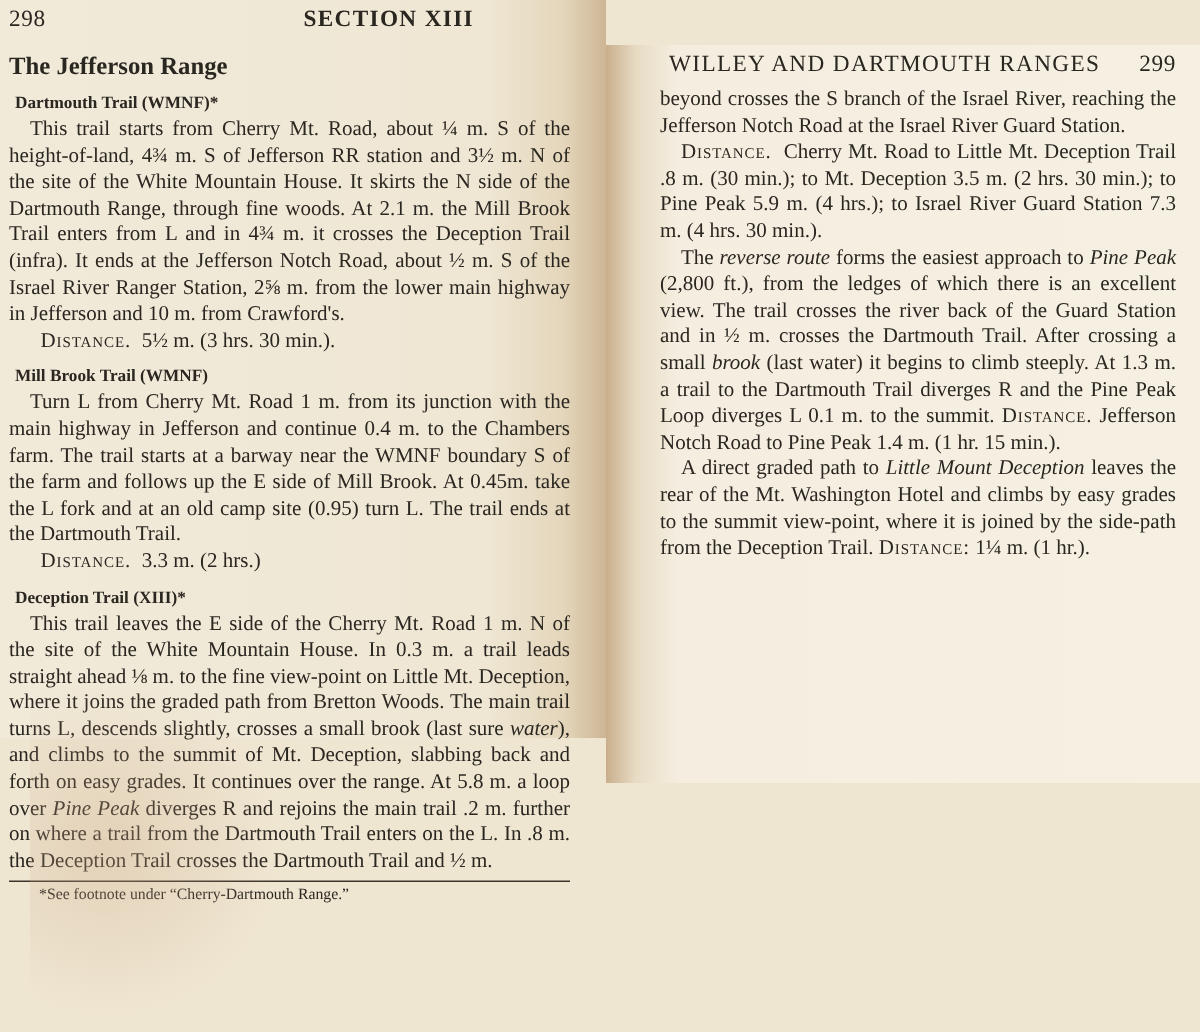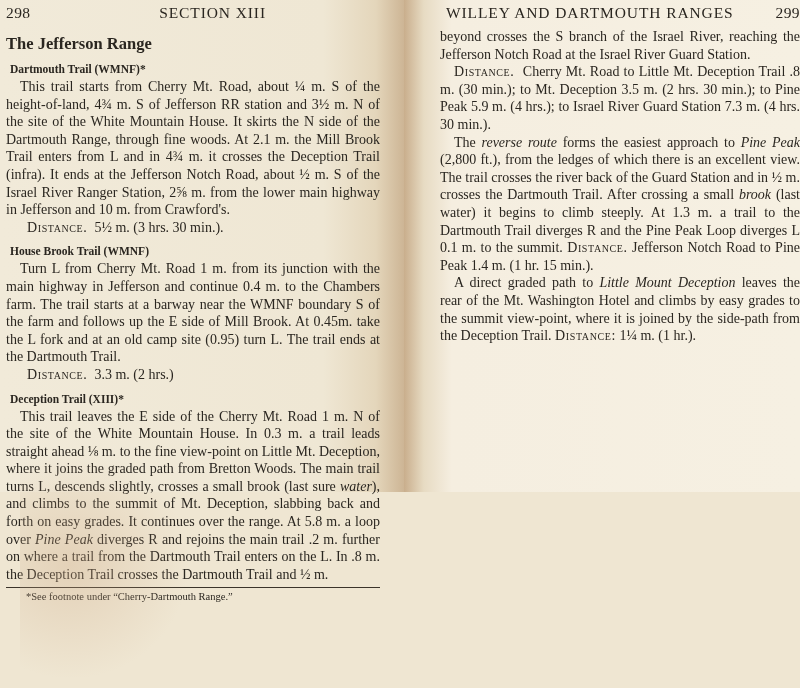--- a/index.html
+++ b/index.html
@@ -15,33 +15,34 @@
       position: relative; height: 492px; box-sizing: border-box;
     }
     .page-left {
       width: 404px;
       background: linear-gradient(to right, #f1ead9 0%, #efe7d4 80%, #e4d6bb 93%, #cdb595 100%);
       padding: 2px 24px 0 6px;
     }
     .page-right {
       width: 396px;
       background: linear-gradient(to right, #c9ae8c 0%, #e7dbc3 5%, #f5eee0 12%, #f6f0e2 100%);
-      padding: 2px 0 0 36px;
+      padding: 2px 16px 0 36px;
+      margin-top: 30px;
     }
     .stain {
       position: absolute; left: 20px; top: 450px; width: 170px; height: 230px;
       background: radial-gradient(ellipse at 30% 50%, rgba(205,170,135,0.35), rgba(0,0,0,0) 70%);
       pointer-events: none;
     }
     .running-head {
       display: flex; justify-content: space-between; align-items: baseline;
       font-size: 15.5px; letter-spacing: 0.4px; height: 22px; line-height: 22px;
     }
     .running-head .title { letter-spacing: 0.9px; }
-    .left-head .title { margin-right: 114px; }
+    .left-head .title { margin-right: 64px; font-weight: bold; }
     .right-head .title { margin-left: 6px; }
     h2 {
       font-size: 16.5px; font-weight: bold; margin: 10px 0 0 0; line-height: 20px;
     }
     .subhead {
       font-size: 11.5px; font-weight: bold; margin: 6px 0 0 4px; line-height: 18px;
     }
     p {
       margin: 0; font-size: 14px; line-height: 17.6px; text-align: justify;
     }
@@ -63,21 +64,21 @@
       <span>298</span>
       <span class="title">SECTION XIII</span>
     </div>
 
     <h2>The Jefferson Range</h2>
 
     <div class="subhead">Dartmouth Trail (WMNF)*</div>
     <p class="indent">This trail starts from Cherry Mt. Road, about ¼ m. S of the height-of-land, 4¾ m. S of Jefferson RR station and 3½ m. N of the site of the White Mountain House. It skirts the N side of the Dartmouth Range, through fine woods. At 2.1 m. the Mill Brook Trail enters from L and in 4¾ m. it crosses the Deception Trail (infra). It ends at the Jefferson Notch Road, about ½ m. S of the Israel River Ranger Station, 2⅝ m. from the lower main highway in Jefferson and 10 m. from Crawford's.</p>
     <p class="indent">&nbsp;&nbsp;<span class="sc">Distance.</span>&nbsp;&nbsp;<span>5½ m. (3 hrs. 30 min.).</span></p>
 
-    <div class="subhead">House Brook Trail (WMNF)</div>
+    <div class="subhead">Mill Brook Trail (WMNF)</div>
     <p class="indent">Turn L from Cherry Mt. Road 1 m. from its junction with the main highway in Jefferson and continue 0.4 m. to the Chambers farm. The trail starts at a barway near the WMNF boundary S of the farm and follows up the E side of Mill Brook. At 0.45m. take the L fork and at an old camp site (0.95) turn L. The trail ends at the Dartmouth Trail.</p>
     <p class="indent">&nbsp;&nbsp;<span class="sc">Distance.</span>&nbsp;&nbsp;<span>3.3 m. (2 hrs.)</span></p>
 
     <div class="subhead">Deception Trail (XIII)*</div>
     <p class="indent"><span>This trail leaves the E side of the Cherry Mt. Road 1 m. N of the site of the White Mountain House. In 0.3 m. a trail leads straight ahead ⅛ m. to the fine view-point on Little Mt. Deception, where it joins the graded path from Bretton Woods. The main trail turns L, descends slightly, crosses a small brook (last sure </span><i>water</i><span>), and climbs to the summit of Mt. Deception, slabbing back and forth on easy grades. It continues over the range. At 5.8 m. a loop over </span><i>Pine Peak</i><span> diverges R and rejoins the main trail .2 m. further on where a trail from the Dartmouth Trail enters on the L. In .8 m. the Deception Trail crosses the Dartmouth Trail and ½ m.</span></p>
 
     <hr class="footnote-rule">
     <div class="footnote">*See footnote under “Cherry-Dartmouth Range.”</div>
     <div class="stain"></div>
   </div>

